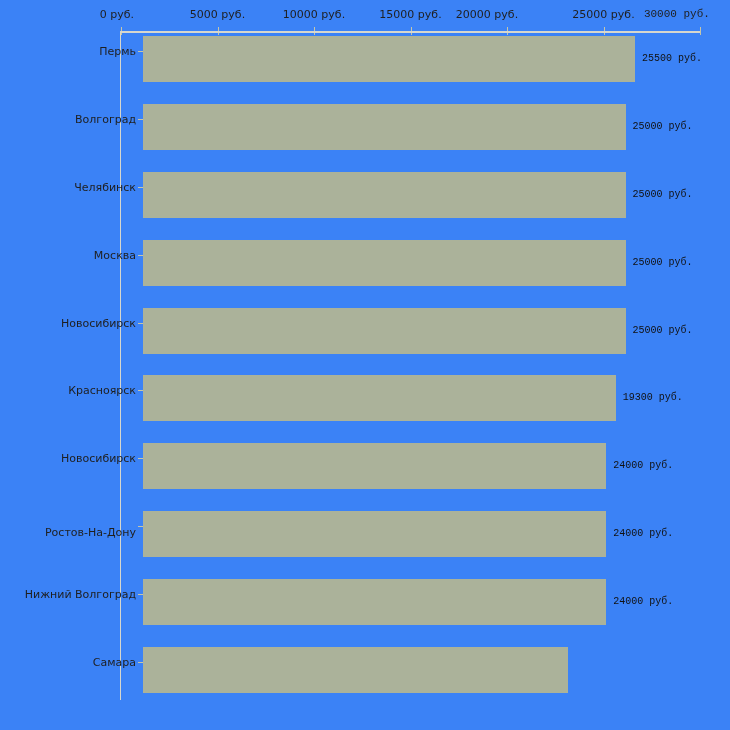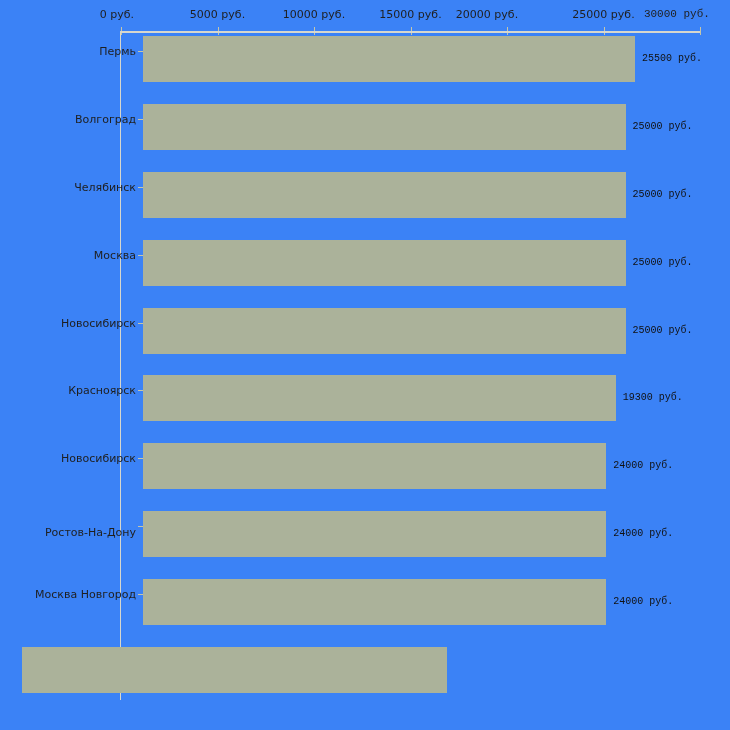--- a/index.html
+++ b/index.html
@@ -197,26 +197,30 @@
             <span class="cat-label" style="color: rgb(31, 31, 31); margin-top: 12px;">Ростов-На-Дону</span>
             <span class="y-tick-mark" style="background: rgb(197, 197, 169);"></span>
           </div>
           <div class="bar" style="width: 463.2px; background: rgb(171, 178, 154);"></div>
           <span class="value-label">24000 руб.</span>
         </div>
       </div>
       <div class="row">
         <div class="row-inner">
           <div class="cat-cell">
-            <span class="cat-label" style="color: rgb(31, 31, 31);">Москва Новгород</span>
+            <span class="cat-label" style="color: rgb(31, 31, 31);">Нижний Волгоград</span>
             <span class="y-tick-mark" style="background: rgb(197, 197, 169);"></span>
           </div>
           <div class="bar" style="width: 463.2px; background: rgb(171, 178, 154);"></div>
           <span class="value-label">24000 руб.</span>
         </div>
       </div>
       <div class="row">
         <div class="row-inner">
+          <div class="cat-cell">
+            <span class="cat-label" style="color: rgb(31, 31, 31);">Самара</span>
+            <span class="y-tick-mark" style="background: rgb(197, 197, 169);"></span>
+          </div>
           <div class="bar" style="width: 424.6px; background: rgb(171, 178, 154);"></div>
         </div>
       </div>
     </div>
 </div>
 
 </body></html>

